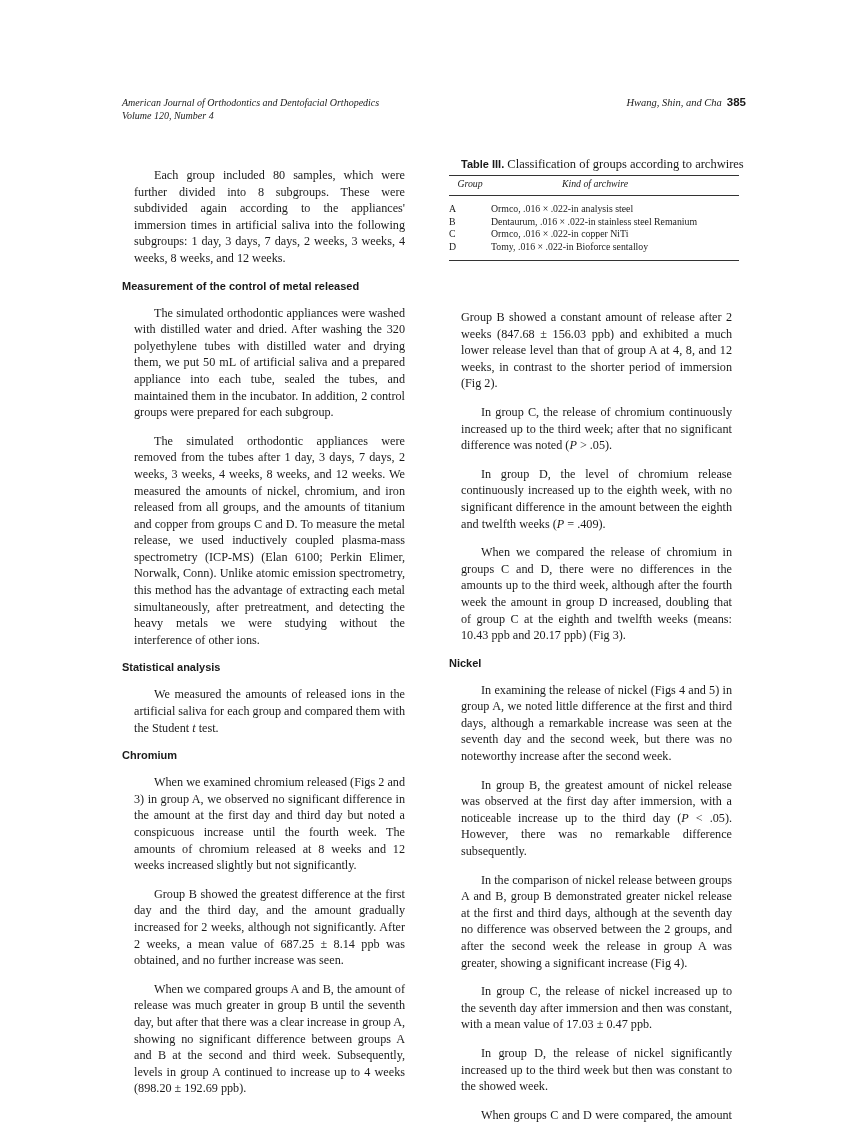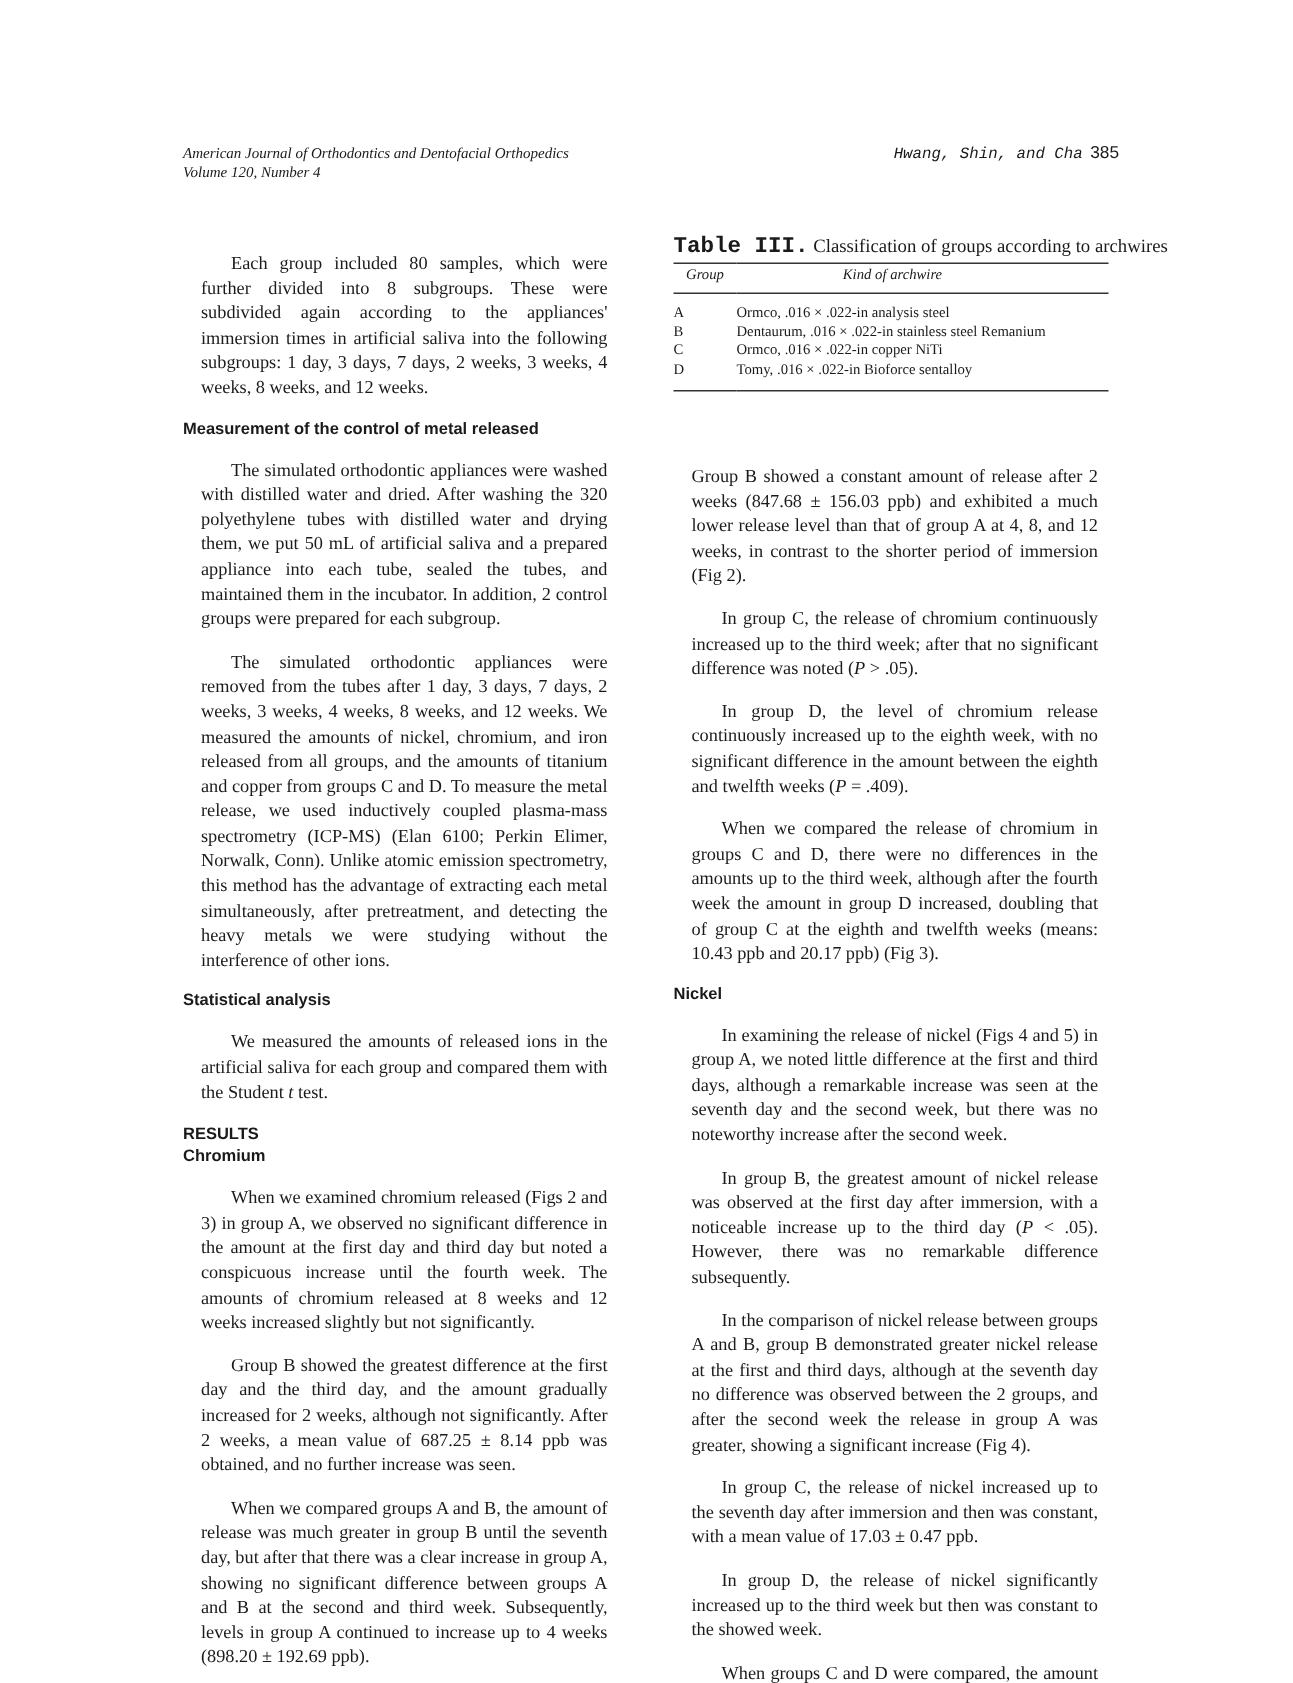--- a/index.html
+++ b/index.html
@@ -1,35 +1,35 @@
 <!DOCTYPE html>
 <html><head>
 <meta charset="utf-8">
 <style>
   html, body { margin: 0; padding: 0; background: #ffffff; }
   body { width: 862px; height: 1122px; position: relative; overflow: hidden; color: #1a1a1a; }
 
   .running-head-left { position: absolute; left: 122px; top: 96px; font-family: "Liberation Serif", serif; font-style: italic; font-size: 10px; line-height: 13px; }
   .running-head-right { position: absolute; right: 116px; top: 96px; font-family: "Liberation Serif", serif; font-size: 10.5px; line-height: 13px; text-align: right; }
-  .running-head-right .authors { font-style: italic; margin-right: 5px; font-family: Liberation Mono, monospace; }
-  .running-head-right .page-num { font-family: "Liberation Sans", sans-serif; font-weight: normal; font-size: 11.5px; }
+  .running-head-right .authors { font-style: italic; margin-right: 5px; }
+  .running-head-right .page-num { font-family: "Liberation Sans", sans-serif; font-weight: bold; font-size: 11.5px; }
 
   .col { position: absolute; width: 295px; font-family: "Liberation Serif", serif; font-size: 12.2px; line-height: 16.6px; text-align: justify; }
   .col-left { left: 122px; top: 155px; }
   .col-right { left: 449px; top: 297px; }
 
   .col p { margin: 12px; text-indent: 20px; }
   .col p.noindent { text-indent: 0; }
   .col h3 { font-family: "Liberation Sans", sans-serif; font-weight: bold; font-size: 11px; margin: 9px 0 4px 0; line-height: 14px; }
   .col h2 { font-family: "Liberation Sans", sans-serif; font-weight: bold; font-size: 11px; margin: 10px 0 0 0; line-height: 16px; }
   .col h2 + h3 { margin-top: 0; }
 
   .table-block { position: absolute; left: 449px; top: 157px; width: 290px; font-family: "Liberation Serif", serif; }
   .table-caption { font-size: 12.5px; line-height: 15px; margin-bottom: 3px; white-space: nowrap; }
-  .table-caption .label { font-family: Liberation Mono, monospace; font-weight: bold; font-size: 15px; }
+  .table-caption .label { font-family: Liberation Sans, sans-serif; font-weight: bold; font-size: 11px; margin-left: 12px; }
   table { border-collapse: collapse; width: 290px; font-size: 9.8px; }
   thead th { font-style: italic; font-weight: normal; text-align: center; padding: 2px 0 6px 0; border-top: 1.5px solid #333; border-bottom: 1.5px solid #333; }
   thead th.kind { text-align: center; padding-right: 40px; }
   tbody td { padding: 0; line-height: 12.5px; vertical-align: top; }
   tbody tr:first-child td { padding-top: 7px; }
   tbody tr:last-child td { padding-bottom: 7px; border-bottom: 1.5px solid #333; }
   td.grp { width: 42px; }
 </style>
 </head>
 <body>
@@ -42,21 +42,20 @@
   <span class="authors">Hwang, Shin, and Cha</span><span class="page-num">385</span>
 </div>
 
 <div class="col col-left">
   <p>Each group included 80 samples, which were further divided into 8 subgroups. These were subdivided again according to the appliances' immersion times in artificial saliva into the following subgroups: 1 day, 3 days, 7 days, 2 weeks, 3 weeks, 4 weeks, 8 weeks, and 12 weeks.</p>
   <h3>Measurement of the control of metal released</h3>
   <p>The simulated orthodontic appliances were washed with distilled water and dried. After washing the 320 polyethylene tubes with distilled water and drying them, we put 50 mL of artificial saliva and a prepared appliance into each tube, sealed the tubes, and maintained them in the incubator. In addition, 2 control groups were prepared for each subgroup.</p>
   <p>The simulated orthodontic appliances were removed from the tubes after 1 day, 3 days, 7 days, 2 weeks, 3 weeks, 4 weeks, 8 weeks, and 12 weeks. We measured the amounts of nickel, chromium, and iron released from all groups, and the amounts of titanium and copper from groups C and D. To measure the metal release, we used inductively coupled plasma-mass spectrometry (ICP-MS) (Elan 6100; Perkin Elimer, Norwalk, Conn). Unlike atomic emission spectrometry, this method has the advantage of extracting each metal simultaneously, after pretreatment, and detecting the heavy metals we were studying without the interference of other ions.</p>
   <h3>Statistical analysis</h3>
   <p><span>We measured the amounts of released ions in the artificial saliva for each group and compared them with the Student </span><i>t</i><span> test.</span></p>
-  <h2>RESULTS</h2>
   <h3>Chromium</h3>
   <p>When we examined chromium released (Figs 2 and 3) in group A, we observed no significant difference in the amount at the first day and third day but noted a conspicuous increase until the fourth week. The amounts of chromium released at 8 weeks and 12 weeks increased slightly but not significantly.</p>
   <p>Group B showed the greatest difference at the first day and the third day, and the amount gradually increased for 2 weeks, although not significantly. After 2 weeks, a mean value of 687.25 ± 8.14 ppb was obtained, and no further increase was seen.</p>
   <p>When we compared groups A and B, the amount of release was much greater in group B until the seventh day, but after that there was a clear increase in group A, showing no significant difference between groups A and B at the second and third week. Subsequently, levels in group A continued to increase up to 4 weeks (898.20 ± 192.69 ppb).</p>
 </div>
 
 <div class="table-block">
   <div class="table-caption">
     <span class="label">Table III.</span><span> Classification of groups according to archwires</span>
   </div>

